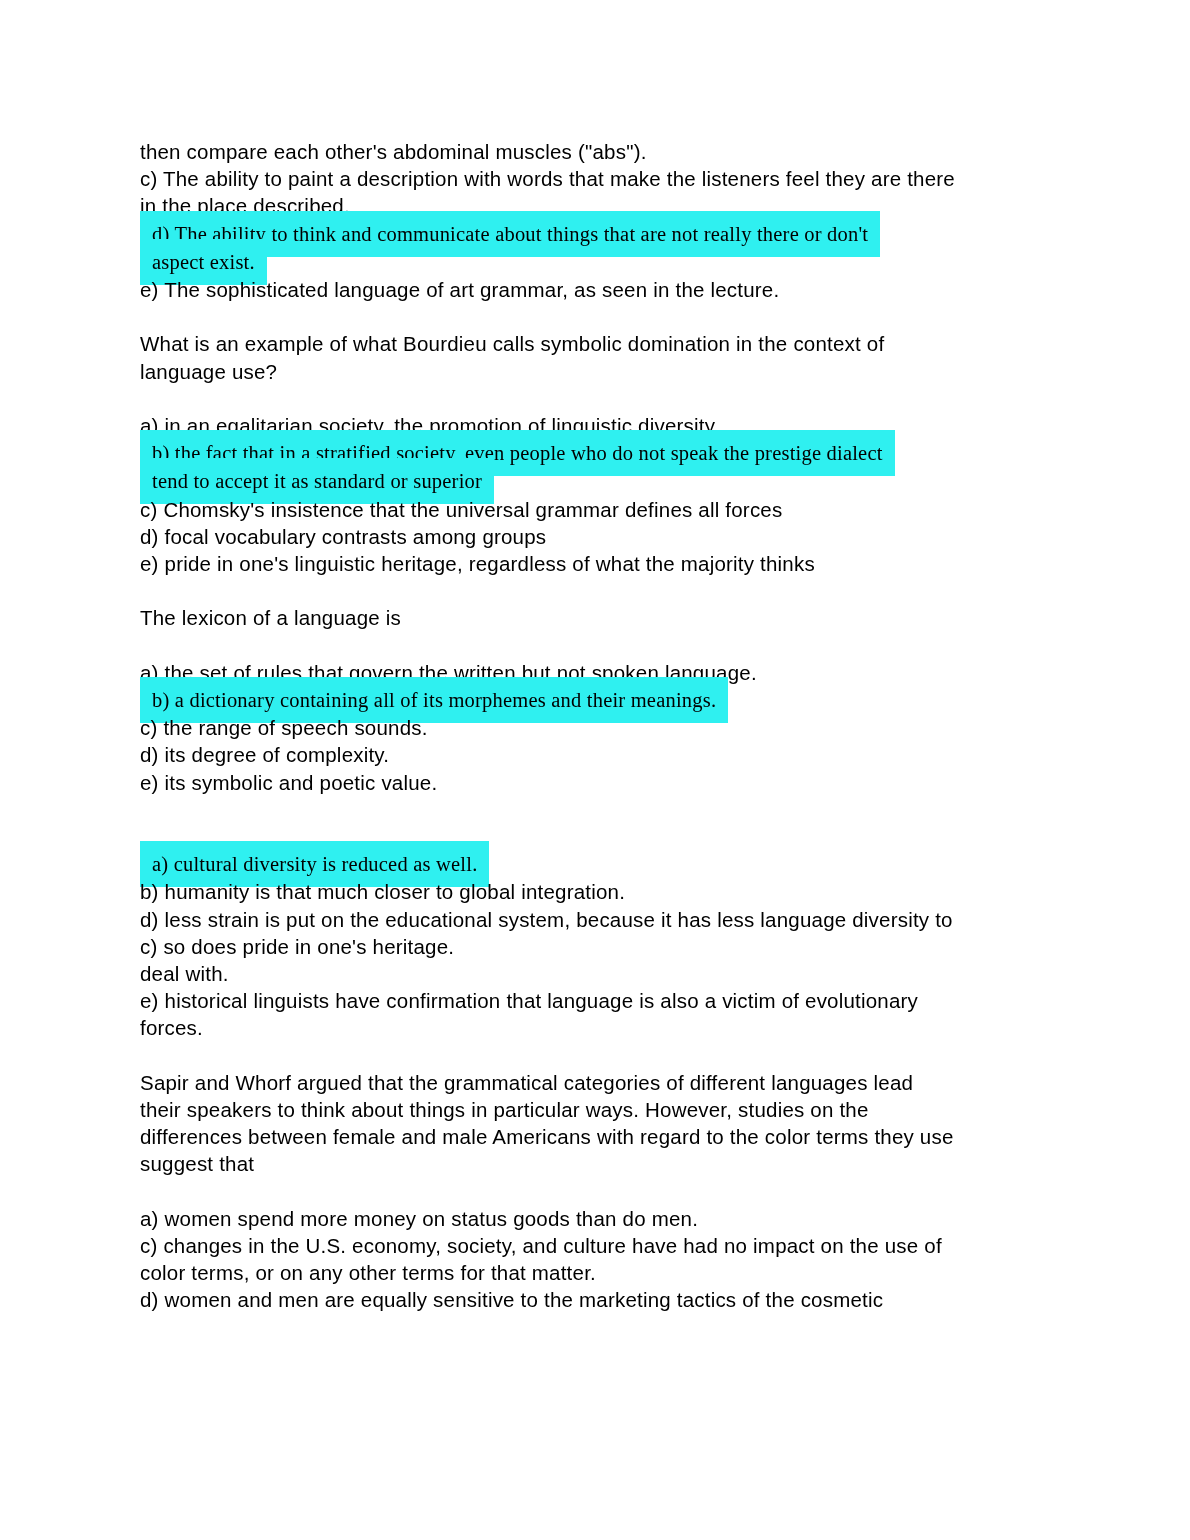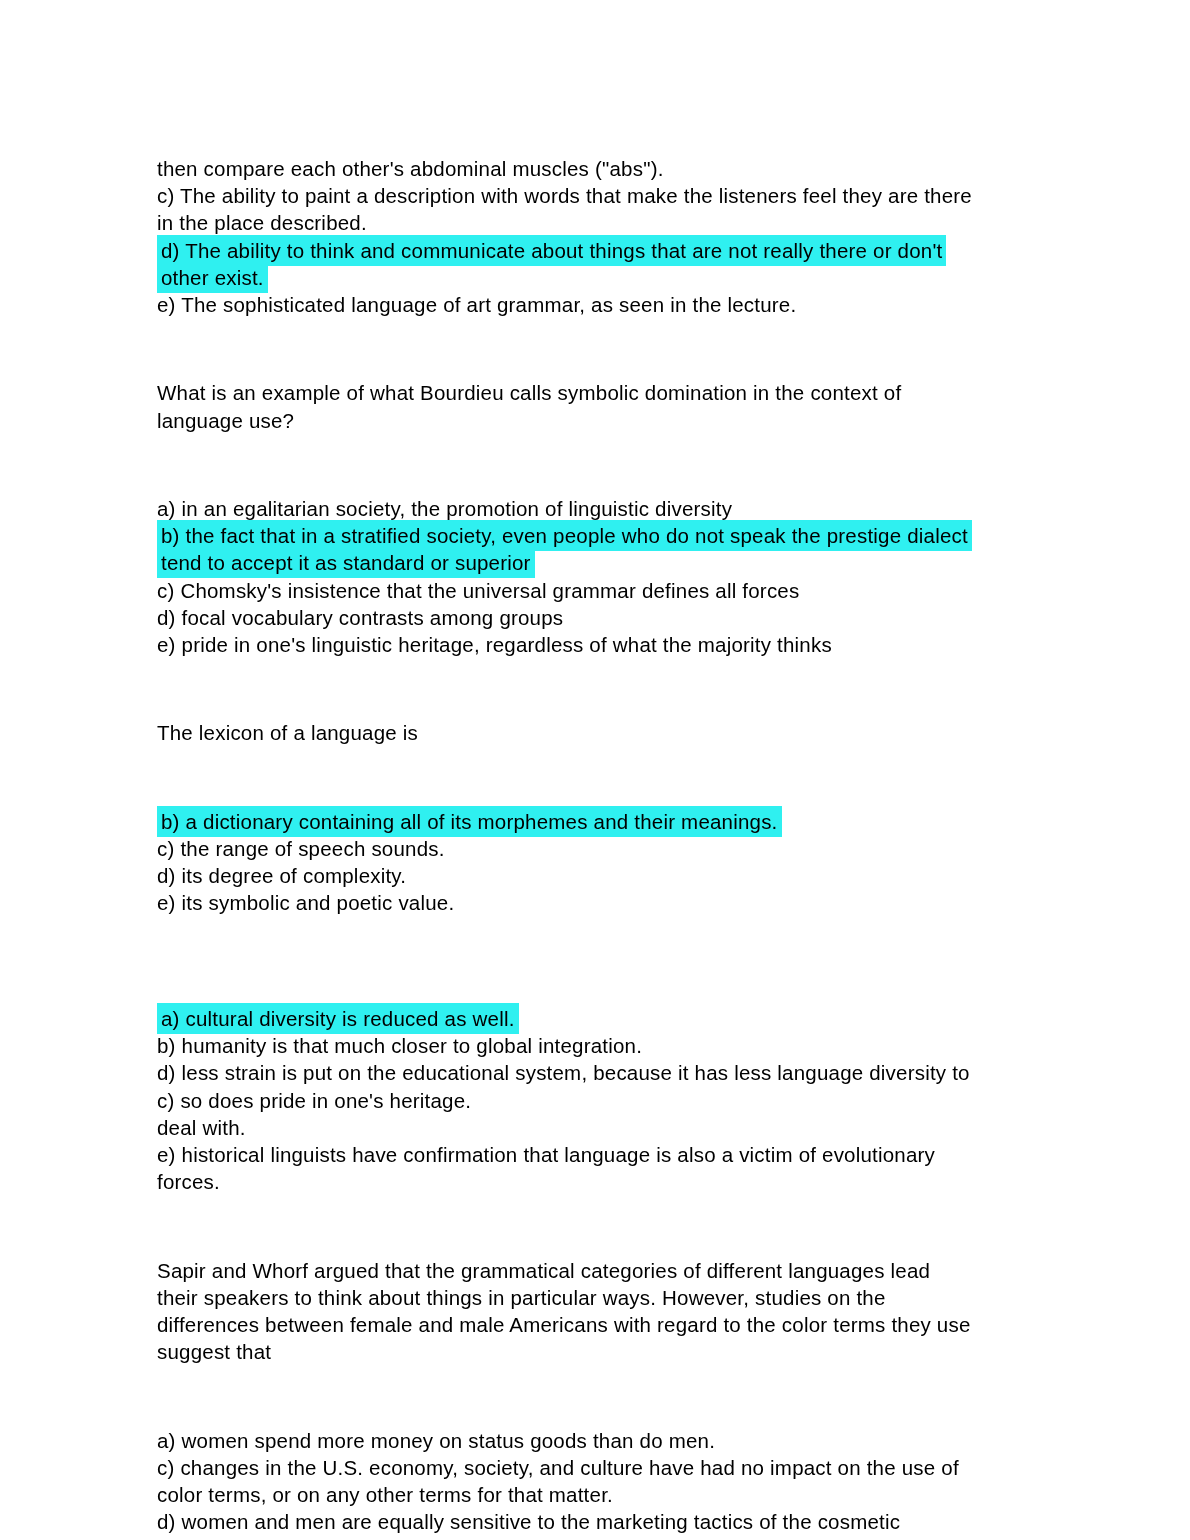--- a/index.html
+++ b/index.html
@@ -30,39 +30,40 @@
   }
   .blank {
     height: 27.2px;
   }
   .line {
     white-space: pre-wrap;
   }
   mark.hl {
     background-color: #2ff0f0;
     color: #000000;
-    padding: 4px;
+    padding: 12px;
     box-decoration-break: clone;
+    font-family: Liberation Serif, serif;
     -webkit-box-decoration-break: clone;
   }
   .block {
-    margin: 17px;
+    margin: 0;
   }
 </style>
 </head>
 <body>
 
 <div class="page">
   <div class="doc-body" id="doc-body">
       <div class="block para">
         <div class="line">then compare each other's abdominal muscles ("abs").</div>
         <div class="line">c) The ability to paint a description with words that make the listeners feel they are there</div>
         <div class="line">in the place described.</div>
         <div class="line"><mark class="hl">d) The ability to think and communicate about things that are not really there or don't</mark></div>
-        <div class="line"><mark class="hl">other exist.</mark></div>
+        <div class="line"><mark class="hl">aspect exist.</mark></div>
         <div class="line">e) The sophisticated language of art grammar, as seen in the lecture.</div>
       </div>
       <div class="blank"></div>
       <div class="block para">
         <div class="line">What is an example of what Bourdieu calls symbolic domination in the context of</div>
         <div class="line">language use?</div>
       </div>
       <div class="blank"></div>
       <div class="block para">
         <div class="line">a) in an egalitarian society, the promotion of linguistic diversity</div>
@@ -71,20 +72,21 @@
         <div class="line">c) Chomsky's insistence that the universal grammar defines all forces</div>
         <div class="line">d) focal vocabulary contrasts among groups</div>
         <div class="line">e) pride in one's linguistic heritage, regardless of what the majority thinks</div>
       </div>
       <div class="blank"></div>
       <div class="block para">
         <div class="line">The lexicon of a language is</div>
       </div>
       <div class="blank"></div>
       <div class="block para">
+        <div class="line">a) the set of rules that govern the written but not spoken language.</div>
         <div class="line"><mark class="hl">b) a dictionary containing all of its morphemes and their meanings.</mark></div>
         <div class="line">c) the range of speech sounds.</div>
         <div class="line">d) its degree of complexity.</div>
         <div class="line">e) its symbolic and poetic value.</div>
       </div>
       <div class="blank"></div>
       <div class="blank"></div>
       <div class="block para">
         <div class="line"><mark class="hl">a) cultural diversity is reduced as well.</mark></div>
         <div class="line">b) humanity is that much closer to global integration.</div>

